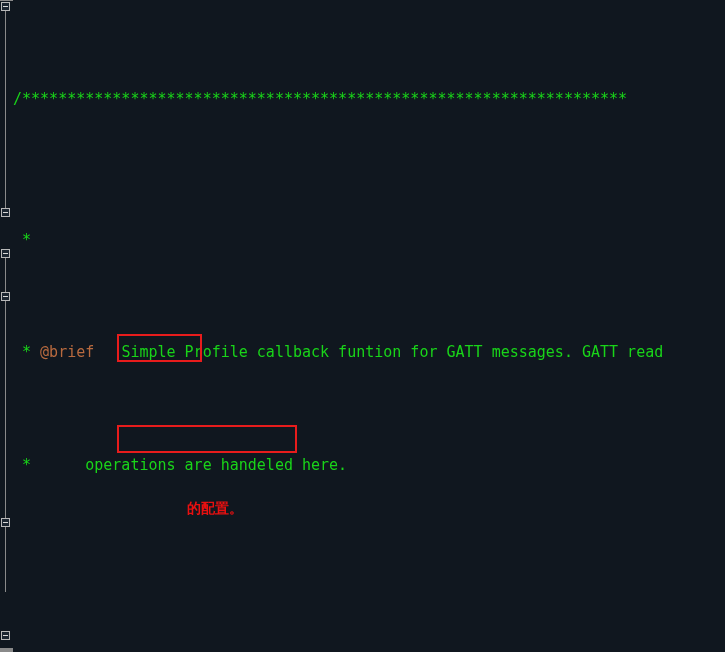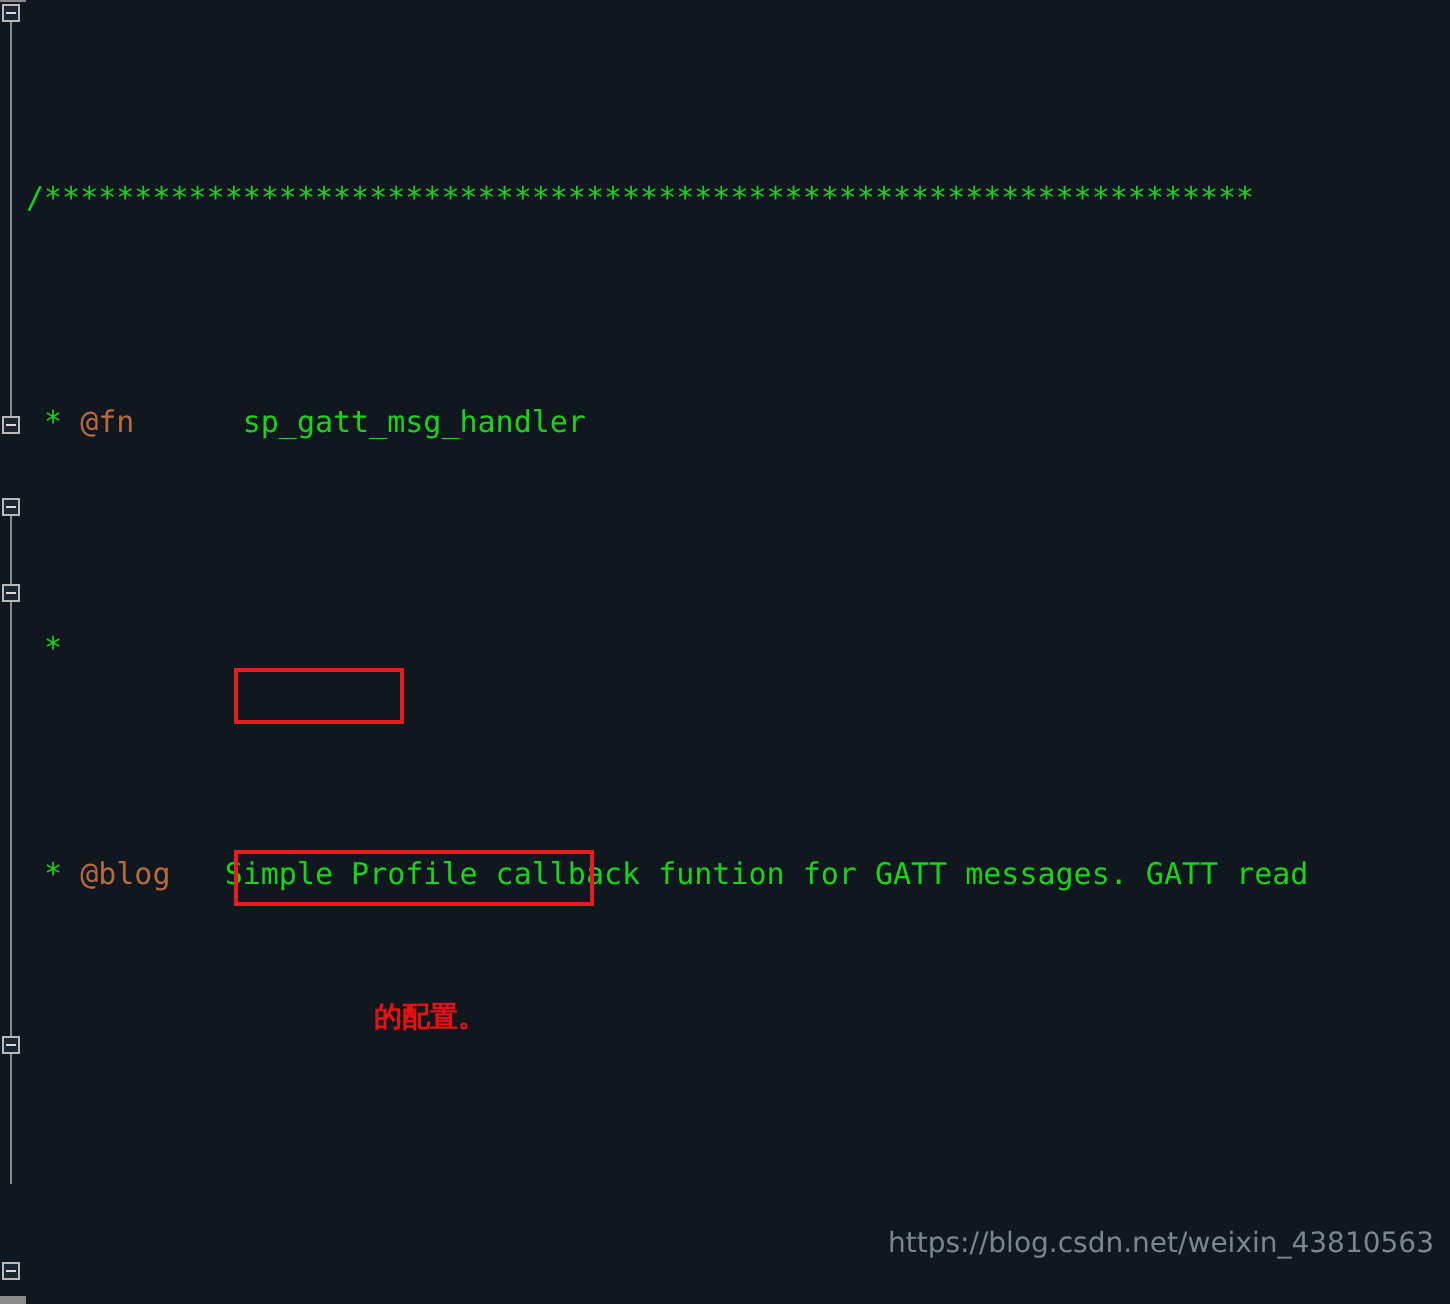--- a/index.html
+++ b/index.html
@@ -101,26 +101,26 @@
     <div class="fold-rail" style="top:301px;height:218px;"></div>
     <div class="fold-box" style="top:518px;"></div>
     <div class="fold-box" style="top:631px;"></div>
     <div class="gline" style="top:648px;height:4px;"></div>
   </div>
 
   <div id="code">
 
     <span class="ln"><span class="cmt">/*******************************************************************</span></span>
 
-    <span class="ln"><span class="cmt"> * </span><span class="doctag">@fn</span><span class="cmt">      </span><span class="cmt">sp_gatt_msg_handler</span></span>
 
     <span class="ln"><span class="cmt"> *</span></span>
 
-    <span class="ln"><span class="cmt"> * </span><span class="doctag">@blog</span><span class="cmt">   </span><span class="cmt">Simple Profile callback funtion for GATT messages. GATT read</span></span>
+    <span class="ln"><span class="cmt"> * </span><span class="doctag">@brief</span><span class="cmt">   </span><span class="cmt">Simple Profile callback funtion for GATT messages. GATT read</span></span>
 
+    <span class="ln"><span class="cmt"> *      </span><span class="cmt">operations are handeled here.</span></span>
 
     <span class="ln"></span>
 
     
 
     
 
     
 
     
@@ -164,17 +164,14 @@
     
 
   </div>
 
   <div class="redbox" style="left:117px;top:334px;width:85px;height:28px;"></div>
 
   <div class="redbox" style="left:117px;top:425px;width:180px;height:28px;"></div>
 
   <div class="cn-note" style="left:187px;top:500px;">的配置。</div>
 
-  <div id="watermark">
-    <span>https://blog.csdn.net/weixin_43810563</span>
-  </div>
 
 </div>
 
 </body></html>

